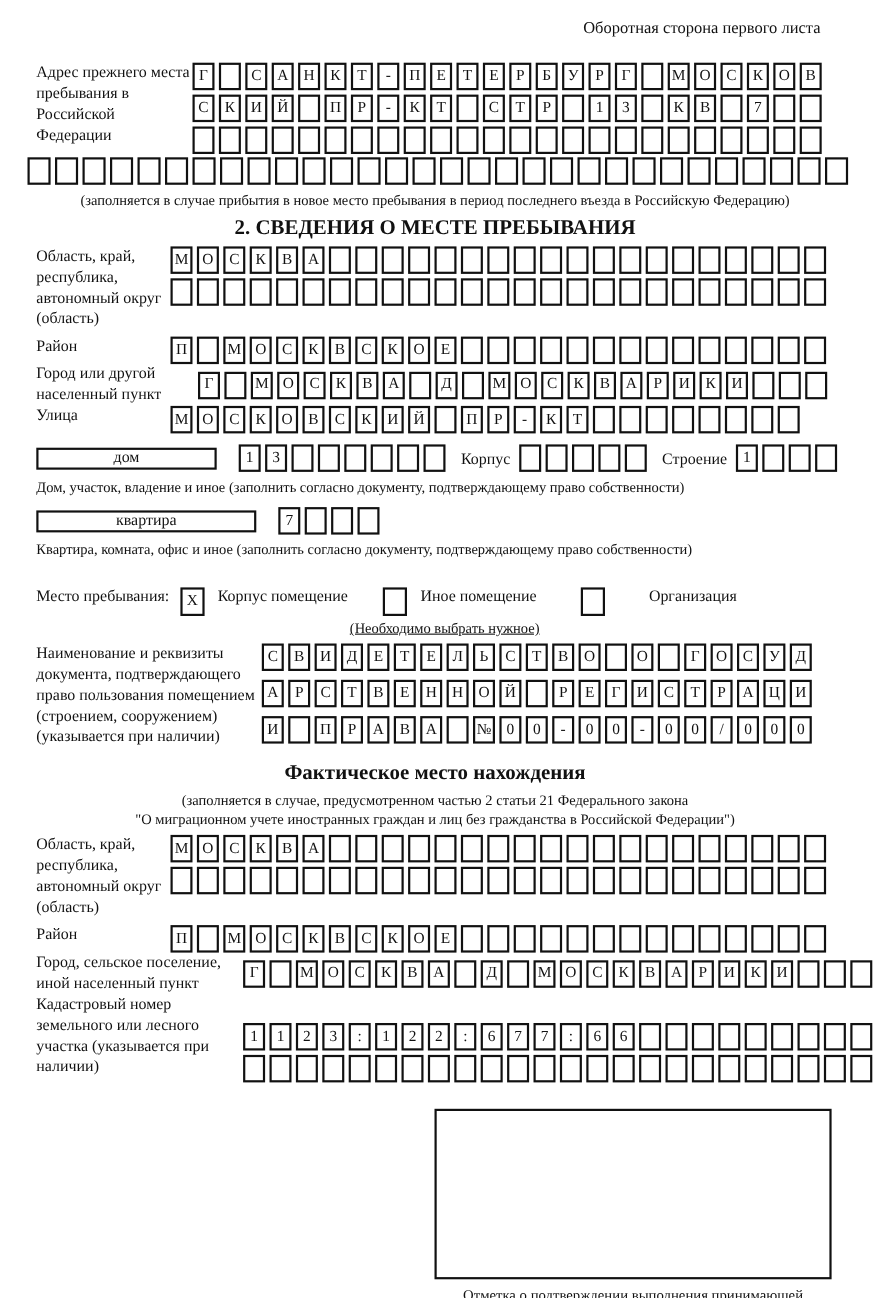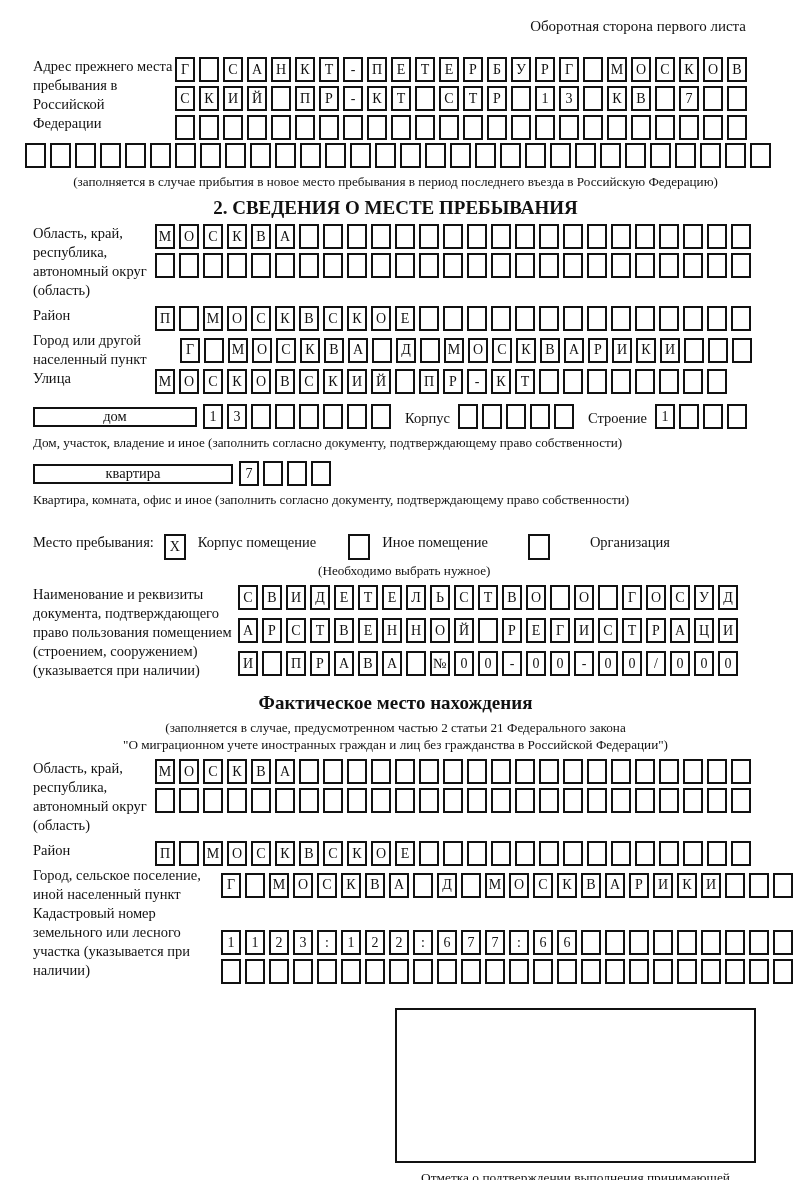--- a/index.html
+++ b/index.html
@@ -38,30 +38,30 @@
   .note { font-size: 13.2px; line-height: 16px; }
   .center { text-align: center; }
   .sec-title { font-weight: bold; text-align: center; font-size: 19px; margin: 7px 0 5px 0; }
   .mt10 { margin-top: 10px; }
   .mt6  { margin-top: 6px; }
   .vcenter { align-items: center; }
 
   .widebox {
     border: 2px solid #111; height: 20px; flex: none;
     display: flex; align-items: center; justify-content: center;
-    font-size: 14.5px; margin-right: 6px;
+    font-size: 14.5px; margin-right: 20px;
   }
   .w-dom { width: 164px; }
   .w-kv  { width: 200px; }
   .inlabel { padding: 3px 8px 0 10px; flex: none; }
 
   .stayrow { display: flex; margin-top: 26px; }
   .stayrow .slabel { padding-right: 10px; }
   .stayrow .gap1 { width: 12px; } .stayrow .gap2 { width: 32px; } .stayrow .gap3 { width: 40px; }
-  .stay-note { margin: 3px 0 6px 285px; font-size: 13.2px; }
+  .stay-note { margin: 3px 0 6px 285px; font-size: 13.2px; text-decoration: underline; }
 
   .doc-grid .boxrow { margin-bottom: 4px; }
 
   .fact-note { text-align: center; font-size: 13.2px; line-height: 17px; }
 
   .kad-col { margin-top: 2px; }
 
   .confirm-box {
     width: 361px; height: 155px; border: 2px solid #111;
     margin: 24px 0 6px 362px;

